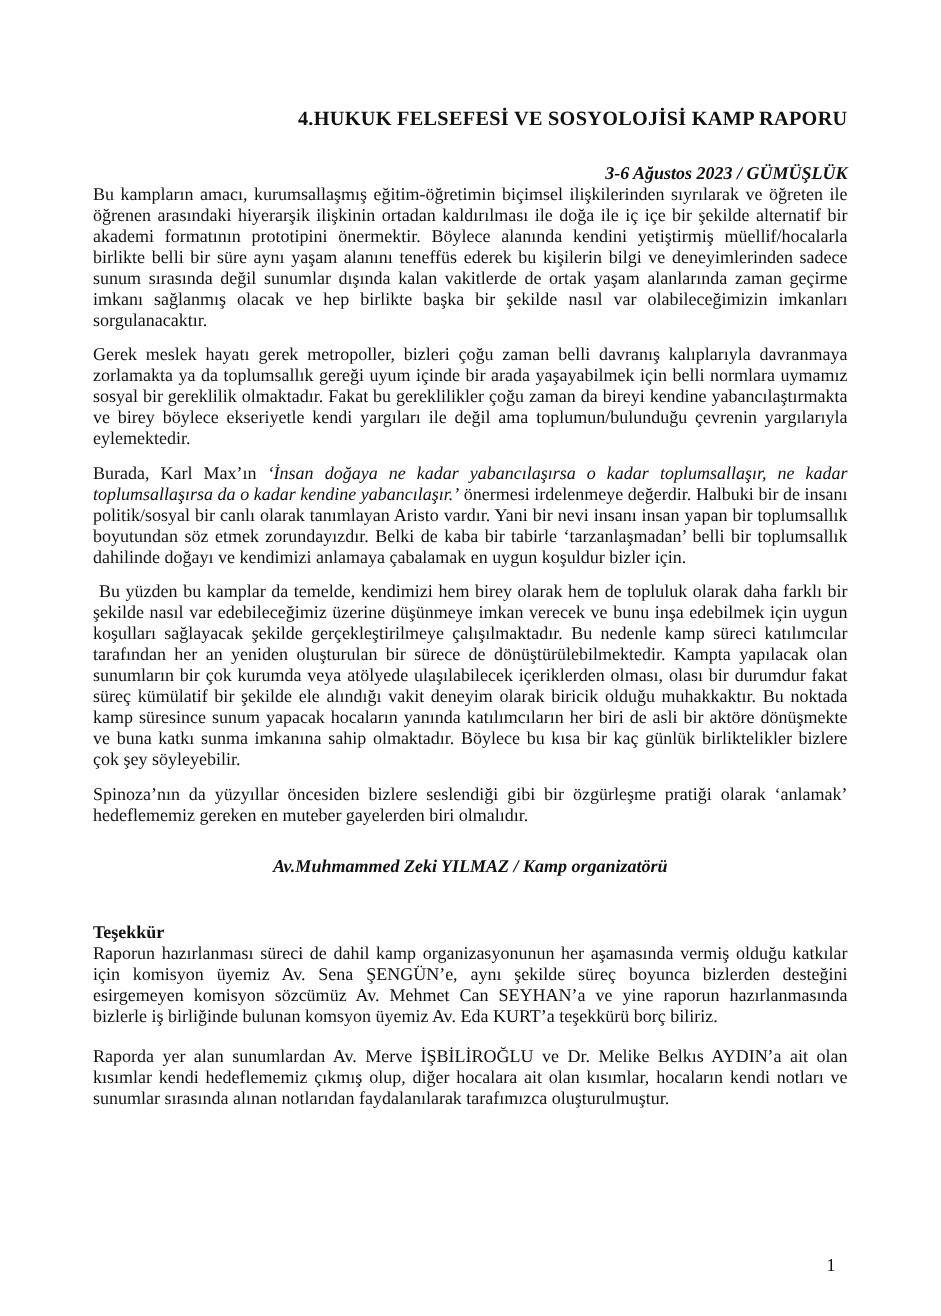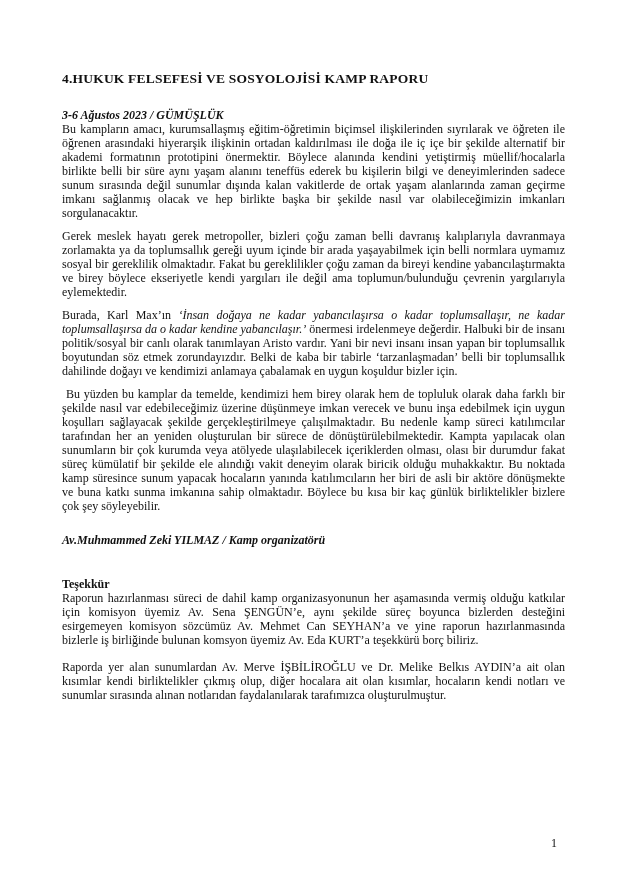--- a/index.html
+++ b/index.html
@@ -14,38 +14,39 @@
     font-family: "Liberation Serif", "DejaVu Serif", serif;
     font-size: 12px;
     line-height: 14px;
     padding: 71px 62px 0 62px;
     overflow: hidden;
   }
   .title {
     font-size: 13.5px;
     line-height: 16px;
     font-weight: bold;
-    text-align: left;
+    text-align: right;
     letter-spacing: 0.2px;
   }
   .date-line {
     margin-top: 21px;
+    text-align: right;
     font-weight: bold;
     font-style: italic;
   }
   .para {
     text-align: justify;
     margin-bottom: 9px;
   }
   .first-para { }
   .indent-sm { text-indent: 4px; }
   .italic { font-style: italic; }
   .signature-line {
     margin-top: 20px;
-    text-align: left;
+    text-align: center;
     font-weight: bold;
     font-style: italic;
   }
   .section-tesekkur { margin-top: 30px; }
   .section-metod { margin-top: 13px; }
   .section-heading {
     font-size: 12px;
     font-weight: bold;
     line-height: 14px;
   }
@@ -67,27 +68,28 @@
   <p class="date-line">3-6 Ağustos 2023 / GÜMÜŞLÜK</p>
 
   <p class="para first-para">Bu kampların amacı, kurumsallaşmış eğitim-öğretimin biçimsel ilişkilerinden sıyrılarak ve öğreten ile öğrenen arasındaki hiyerarşik ilişkinin ortadan kaldırılması ile doğa ile iç içe bir şekilde alternatif bir akademi formatının prototipini önermektir. Böylece alanında kendini yetiştirmiş müellif/hocalarla birlikte belli bir süre aynı yaşam alanını teneffüs ederek bu kişilerin bilgi ve deneyimlerinden sadece sunum sırasında değil sunumlar dışında kalan vakitlerde de ortak yaşam alanlarında zaman geçirme imkanı sağlanmış olacak ve hep birlikte başka bir şekilde nasıl var olabileceğimizin imkanları sorgulanacaktır.</p>
 
   <p class="para">Gerek meslek hayatı gerek metropoller, bizleri çoğu zaman belli davranış kalıplarıyla davranmaya zorlamakta ya da toplumsallık gereği uyum içinde bir arada yaşayabilmek için belli normlara uymamız sosyal bir gereklilik olmaktadır. Fakat bu gereklilikler çoğu zaman da bireyi kendine yabancılaştırmakta ve birey böylece ekseriyetle kendi yargıları ile değil ama toplumun/bulunduğu çevrenin yargılarıyla eylemektedir.</p>
 
   <p class="para"><span>Burada, Karl Max’ın </span><span class="italic">‘İnsan doğaya ne kadar yabancılaşırsa o kadar toplumsallaşır, ne kadar toplumsallaşırsa da o kadar kendine yabancılaşır.’</span><span> önermesi irdelenmeye değerdir. Halbuki bir de insanı politik/sosyal bir canlı olarak tanımlayan Aristo vardır. Yani bir nevi insanı insan yapan bir toplumsallık boyutundan söz etmek zorundayızdır. Belki de kaba bir tabirle ‘tarzanlaşmadan’ belli bir toplumsallık dahilinde doğayı ve kendimizi anlamaya çabalamak en uygun koşuldur bizler için.</span></p>
 
   <p class="para indent-sm">Bu yüzden bu kamplar da temelde, kendimizi hem birey olarak hem de topluluk olarak daha farklı bir şekilde nasıl var edebileceğimiz üzerine düşünmeye imkan verecek ve bunu inşa edebilmek için uygun koşulları sağlayacak şekilde gerçekleştirilmeye çalışılmaktadır. Bu nedenle kamp süreci katılımcılar tarafından her an yeniden oluşturulan bir sürece de dönüştürülebilmektedir. Kampta yapılacak olan sunumların bir çok kurumda veya atölyede ulaşılabilecek içeriklerden olması, olası bir durumdur fakat süreç kümülatif bir şekilde ele alındığı vakit deneyim olarak biricik olduğu muhakkaktır. Bu noktada kamp süresince sunum yapacak hocaların yanında katılımcıların her biri de asli bir aktöre dönüşmekte ve buna katkı sunma imkanına sahip olmaktadır. Böylece bu kısa bir kaç günlük birliktelikler bizlere çok şey söyleyebilir.</p>
 
+  <p class="para">Spinoza’nın da yüzyıllar öncesiden bizlere seslendiği gibi bir özgürleşme pratiği olarak ‘anlamak’ hedeflememiz gereken en muteber gayelerden biri olmalıdır.</p>
 
   <p class="signature-line">Av.Muhmammed Zeki YILMAZ / Kamp organizatörü</p>
 
   <div class="section section-tesekkur">
     <h2 class="section-heading">Teşekkür</h2>
     <p class="para">Raporun hazırlanması süreci de dahil kamp organizasyonunun her aşamasında vermiş olduğu katkılar için komisyon üyemiz Av. Sena ŞENGÜN’e, aynı şekilde süreç boyunca bizlerden desteğini esirgemeyen komisyon sözcümüz Av. Mehmet Can SEYHAN’a ve yine raporun hazırlanmasında bizlerle iş birliğinde bulunan komsyon üyemiz Av. Eda KURT’a teşekkürü borç biliriz.</p>
   </div>
 
   <div class="section section-metod">
-    <p class="para">Raporda yer alan sunumlardan Av. Merve İŞBİLİROĞLU ve Dr. Melike Belkıs AYDIN’a ait olan kısımlar kendi birliktelikler çıkmış olup, diğer hocalara ait olan kısımlar, hocaların kendi notları ve sunumlar sırasında alınan notlarıdan faydalanılarak tarafımızca oluşturulmuştur.</p>
+    <p class="para">Raporda yer alan sunumlardan Av. Merve İŞBİLİROĞLU ve Dr. Melike Belkıs AYDIN’a ait olan kısımlar kendi hedeflememiz çıkmış olup, diğer hocalara ait olan kısımlar, hocaların kendi notları ve sunumlar sırasında alınan notlarıdan faydalanılarak tarafımızca oluşturulmuştur.</p>
   </div>
 
   <div class="page-number">1</div>
 
 </div>
 
 </body></html>

